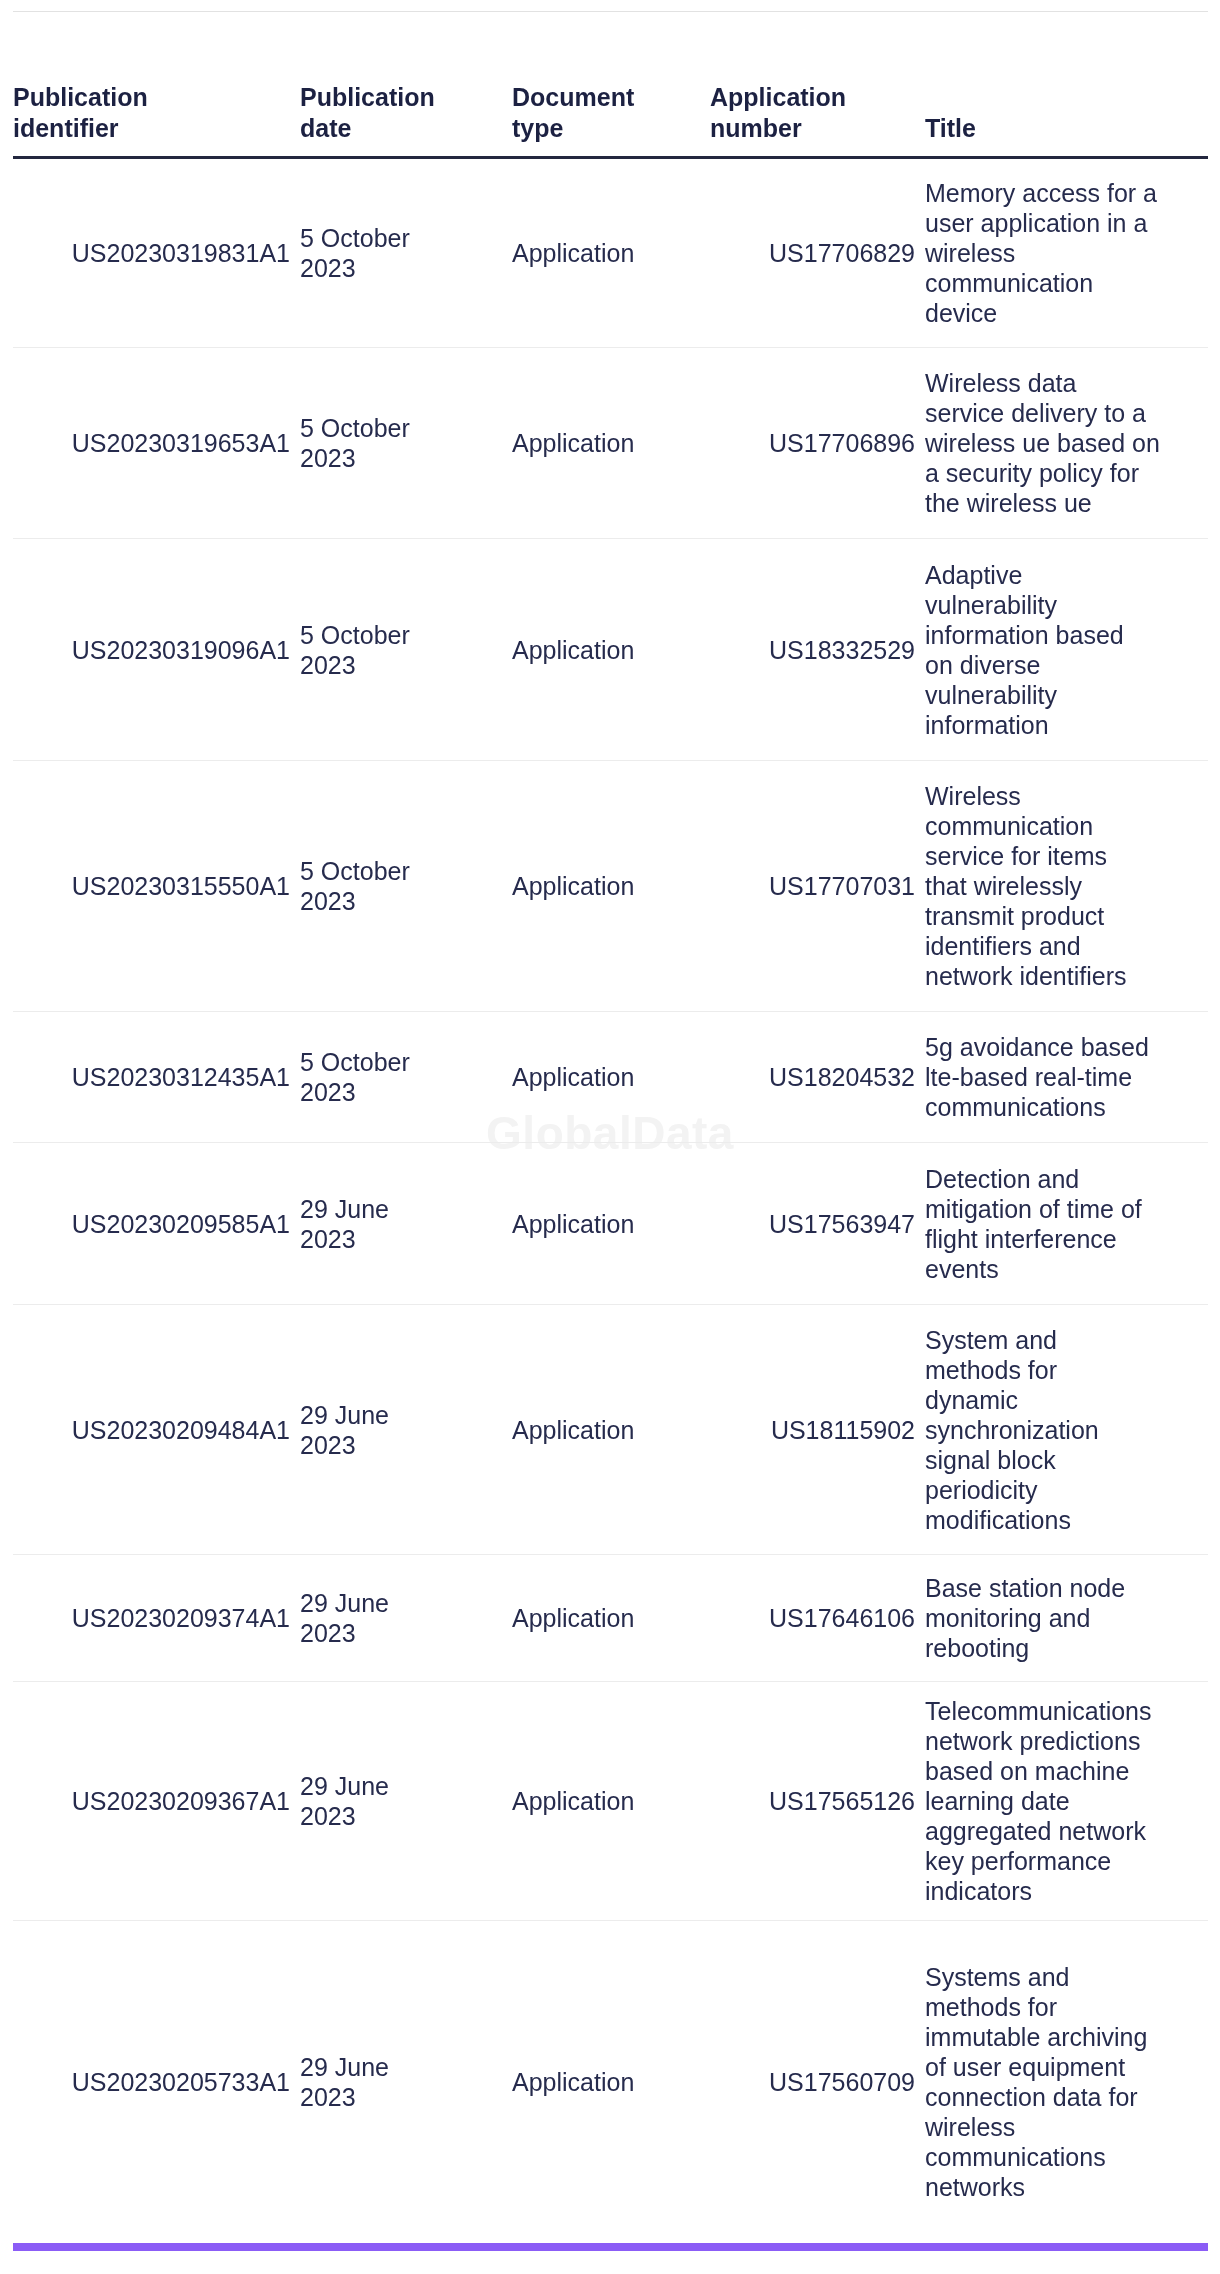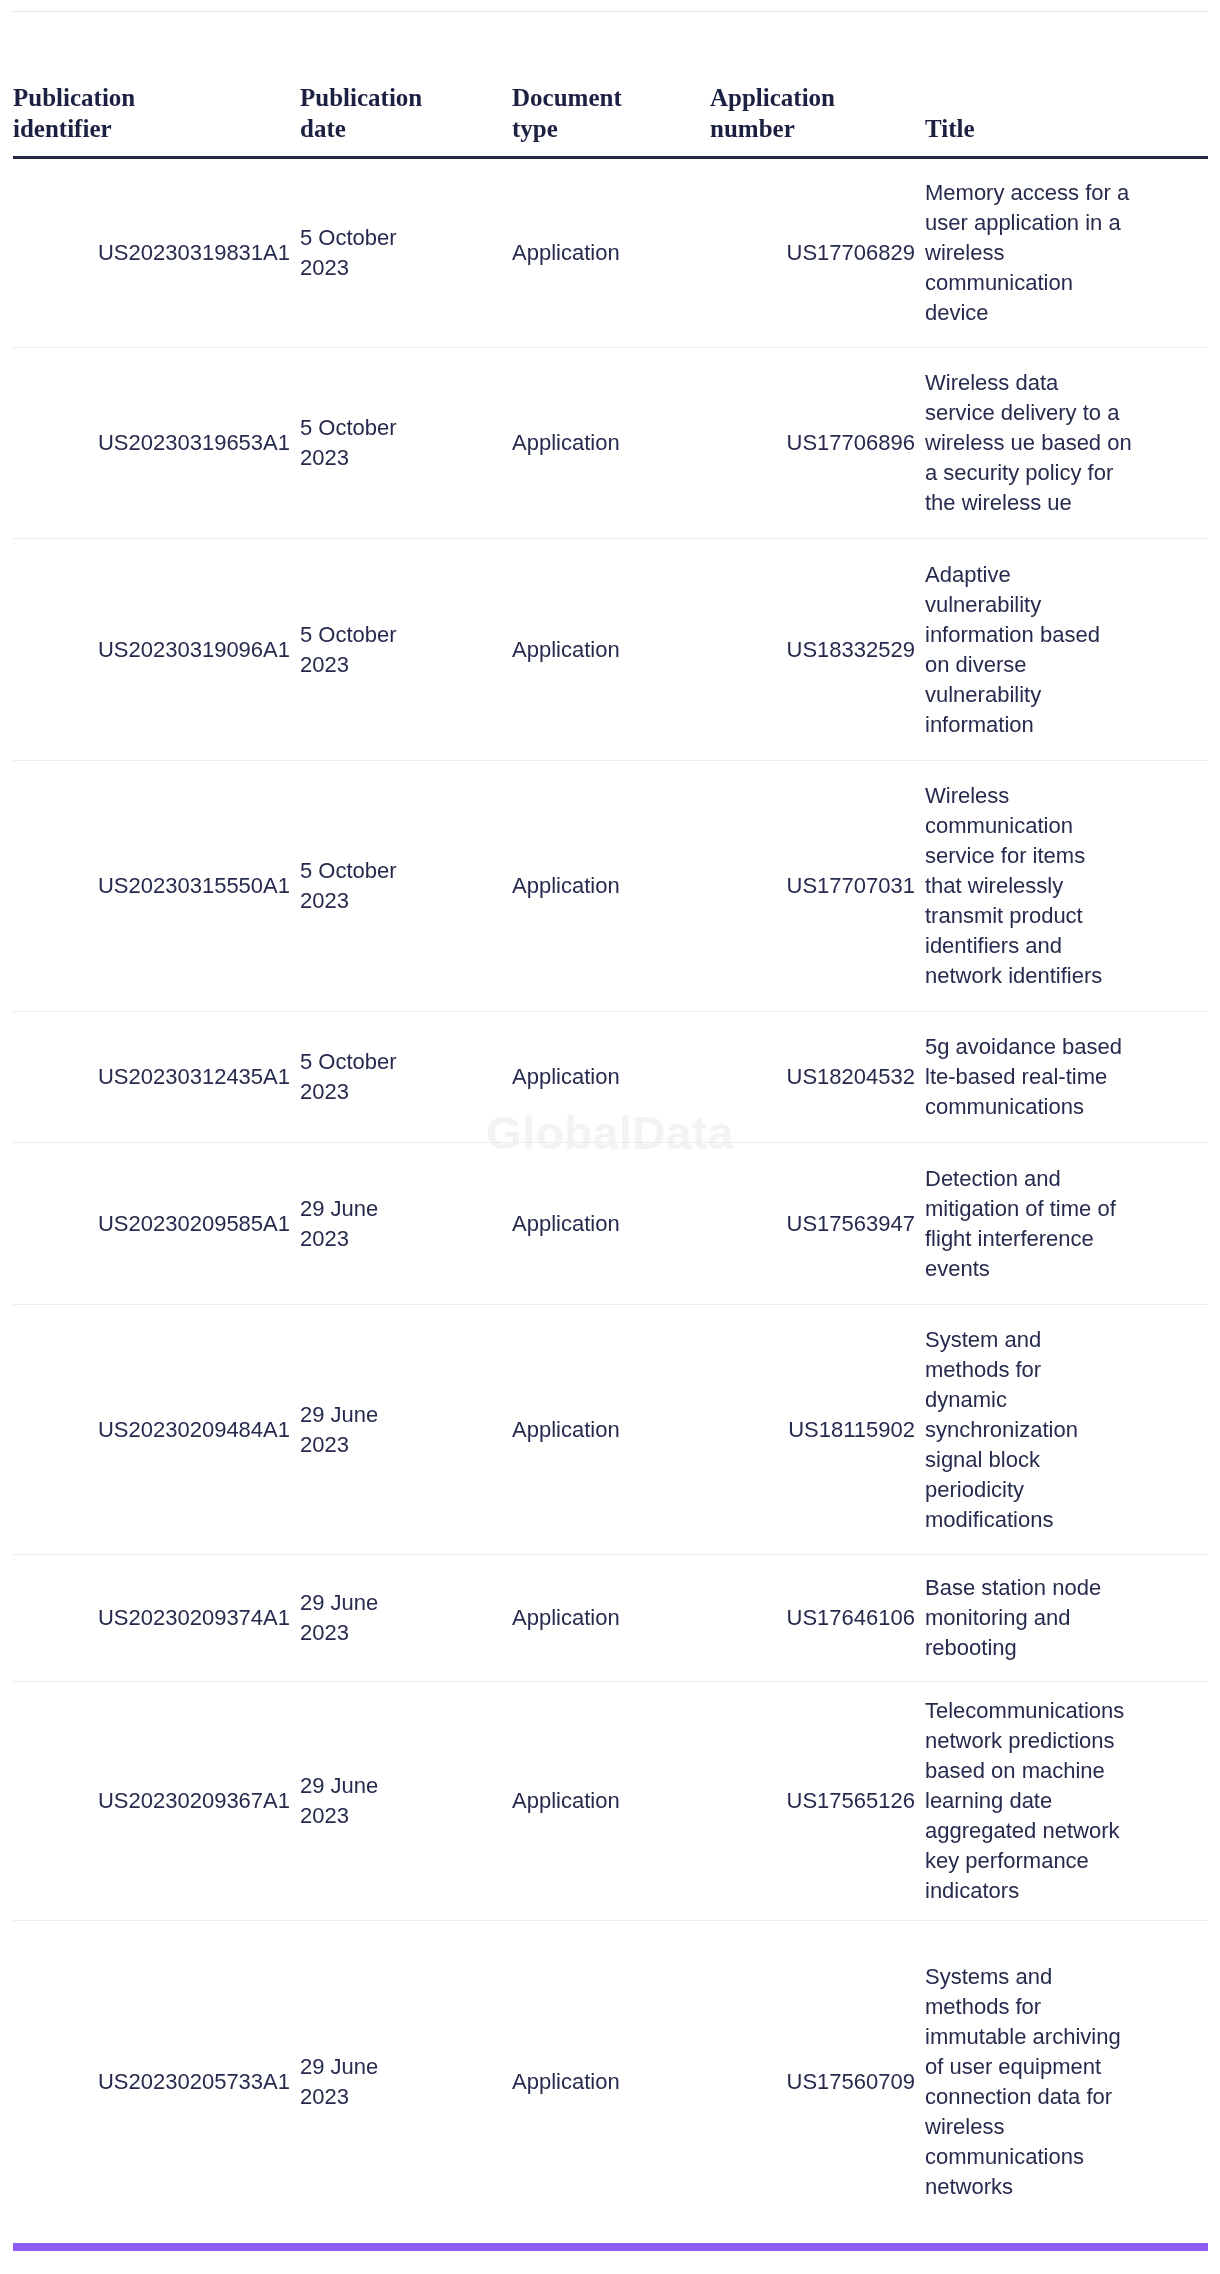--- a/index.html
+++ b/index.html
@@ -54,24 +54,23 @@
   thead th {
     vertical-align: bottom;
     text-align: left;
     font-size: 25px;
     line-height: 31px;
     font-weight: 700;
     color: #1c2142;
     padding: 0 10px 12px 0;
     white-space: pre-line;
     border-bottom: 3px solid #23273f;
-    font-family: Liberation Serif, serif;
   }
   tbody td {
-    font-size: 22px;
+    font-size: 25px;
     line-height: 30px;
     font-weight: 400;
     color: #262b4d;
     vertical-align: middle;
     text-align: left;
     padding: 14px 10px 14px 0;
     white-space: pre-line;
     border-bottom: 1px solid #ececec;
     background: transparent;
   }

